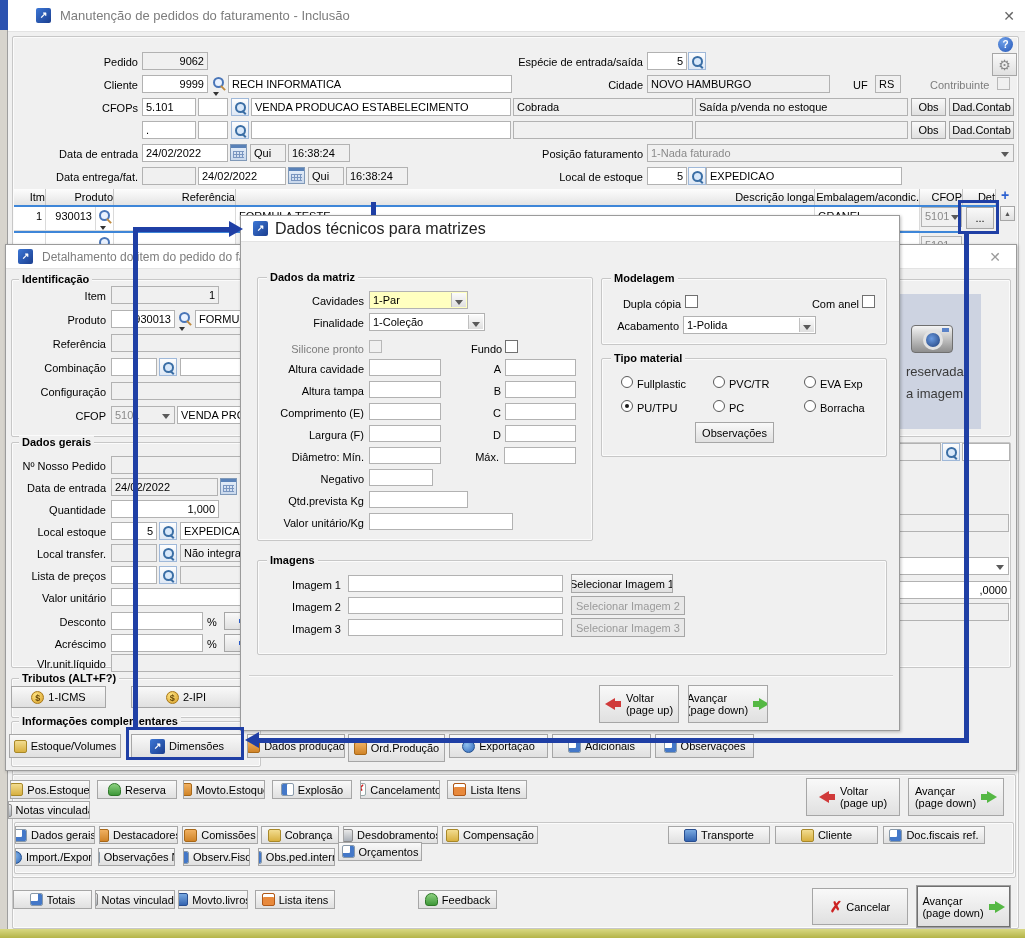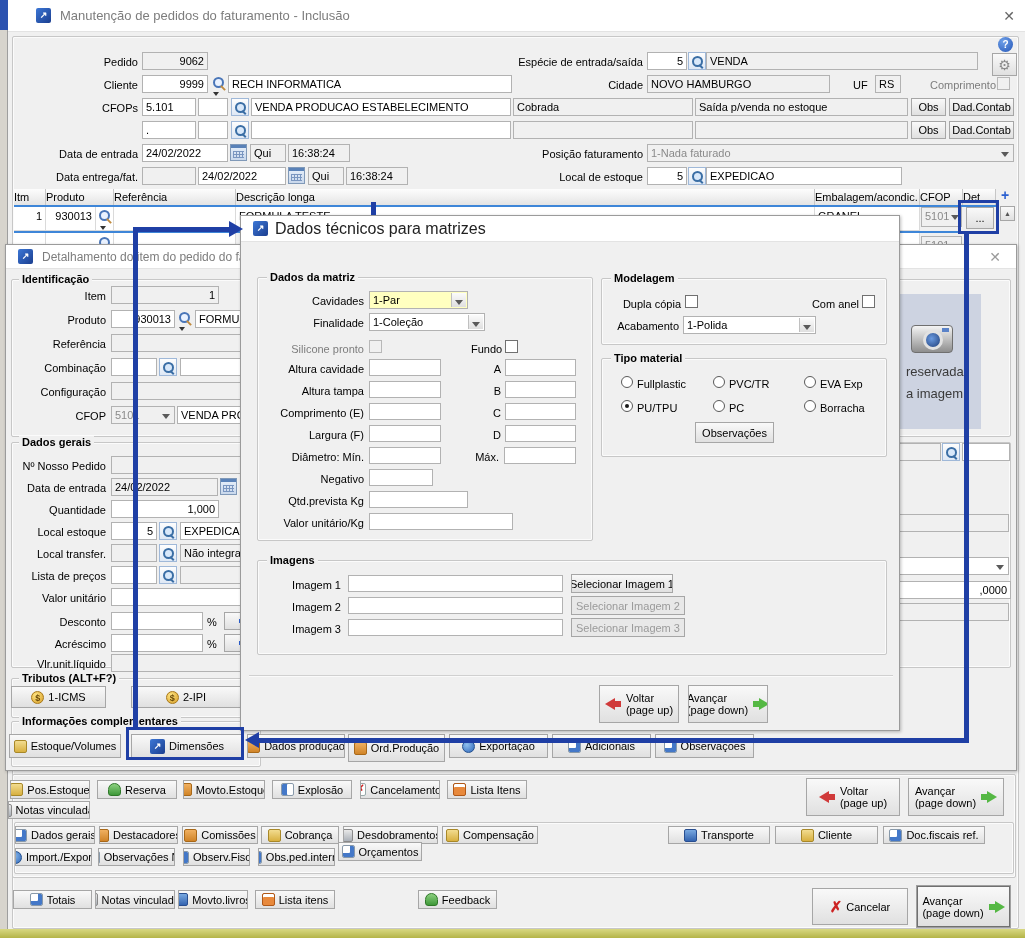--- a/index.html
+++ b/index.html
@@ -50,21 +50,21 @@
 .coin::after{content:"$"}
 .aL{position:relative;width:17px;height:12px;flex:none}
 .aL::before{content:"";position:absolute;left:0;top:0;border-top:6px solid transparent;border-bottom:6px solid transparent;border-right:10px solid #D03A3A}
 .aL::after{content:"";position:absolute;left:10px;top:3px;width:6px;height:6px;background:#D03A3A}
 .aR{position:relative;width:17px;height:12px;flex:none}
 .aR::before{content:"";position:absolute;right:0;top:0;border-top:6px solid transparent;border-bottom:6px solid transparent;border-left:10px solid #55B844}
 .aR::after{content:"";position:absolute;left:1px;top:3px;width:6px;height:6px;background:#55B844}
 .cam{position:absolute;width:42px;height:28px;background:linear-gradient(#F4F4F4,#8E8E8E);border:1px solid #6F6F6F;border-radius:4px}
 .cam::before{content:"";position:absolute;left:11px;top:4px;width:14px;height:14px;background:radial-gradient(circle at 40% 40%,#6A9AE0,#1F3E78);border:3px solid #E2E2E2;border-radius:50%}
 .cam::after{content:"";position:absolute;right:3px;top:2px;width:7px;height:4px;background:#5A82C8}
-.gcell{position:absolute;background:linear-gradient(#FDFDFD,#E4E4E4);border-right:1px solid #C6C6C6;border-bottom:1px solid #ADADAD;text-align:left;line-height:16px;overflow:hidden}
+.gcell{position:absolute;background:linear-gradient(#FDFDFD,#E4E4E4);border-right:1px solid #C6C6C6;border-bottom:1px solid #ADADAD;text-align:right;line-height:16px;overflow:hidden}
 .cell{position:absolute;background:#fff;border-right:1px solid #DADADA;border-bottom:1px solid #DADADA;padding:2px 3px;line-height:14px;overflow:hidden;white-space:nowrap}
 .ann{position:absolute;background:#1F3FA5;z-index:50}
 .annbox{position:absolute;border:3px solid #1F3FA5;z-index:50}
 .gear{font-size:14px;color:#8a8a8a;line-height:14px}
 .helpc{position:absolute;width:15px;height:15px;border-radius:50%;background:radial-gradient(circle at 35% 30%,#6FA0E8,#2456B8);color:#fff;font-weight:bold;font-size:10px;text-align:center;line-height:15px}
 .twoline{display:flex;flex-direction:column;align-items:flex-start;line-height:12px}
 .dlg{position:absolute;background:#F0F0F0;border:1px solid #9B9B9B;box-shadow:1px 1px 3px rgba(0,0,0,.25)}
 .tri{position:absolute;width:0;height:0;border:3px solid transparent;border-top:4px solid #333;border-bottom:none}
 </style>
 </head>
@@ -81,36 +81,35 @@
     <div class="close" style="left:992px;top:8px">✕</div>
   </div>
 
   <div class="gb" style="left:12px;top:36px;width:1007px;height:893px"></div>
 
   <div class="lbl rl" style="left:30px;top:55px;width:108px">Pedido</div>
   <div class="f fg fr" style="left:142px;top:52px;width:66px">9062</div>
   <div class="lbl rl" style="left:500px;top:55px;width:143px">Espécie de entrada/saída</div>
   <div class="f fr" style="left:647px;top:52px;width:40px">5</div>
   <div class="lensb" style="left:688px;top:52px"></div>
-  <div class="f fg" style="left:706px;top:52px;width:272px">VENDA</div>
   <div class="helpc" style="left:998px;top:37px">?</div>
   <div class="btn" style="left:992px;top:53px;width:25px;height:23px">
       <span class="gear">⚙</span>
     </div>
 
   <div class="lbl rl" style="left:30px;top:78px;width:108px">Cliente</div>
   <div class="f fr" style="left:142px;top:75px;width:66px">9999</div>
   <div class="lens" style="left:211px;top:75px"></div>
   <div class="tri" style="left:213px;top:92px"></div>
   <div class="f" style="left:228px;top:75px;width:284px">RECH INFORMATICA</div>
   <div class="lbl rl" style="left:560px;top:78px;width:83px">Cidade</div>
   <div class="f fg" style="left:647px;top:75px;width:183px">NOVO HAMBURGO</div>
   <div class="lbl" style="left:853px;top:78px">UF</div>
   <div class="f fg" style="left:875px;top:75px;width:26px">RS</div>
-  <div class="lbl gray" style="left:930px;top:78px">Comprimento</div>
+  <div class="lbl gray" style="left:930px;top:78px">Contribuinte</div>
   <div class="cb cbd" style="left:997px;top:77px"></div>
 
   <div class="lbl rl" style="left:30px;top:101px;width:108px">CFOPs</div>
   <div class="f" style="left:142px;top:98px;width:54px">5.101</div>
   <div class="f" style="left:198px;top:98px;width:30px"></div>
   <div class="lensb" style="left:231px;top:98px"></div>
   <div class="f" style="left:251px;top:98px;width:260px">VENDA PRODUCAO ESTABELECIMENTO</div>
   <div class="f fg" style="left:513px;top:98px;width:180px">Cobrada</div>
   <div class="f fg" style="left:695px;top:98px;width:213px">Saída p/venda no estoque</div>
   <div class="btn" style="left:911px;top:98px;width:35px;height:18px">Obs</div>

